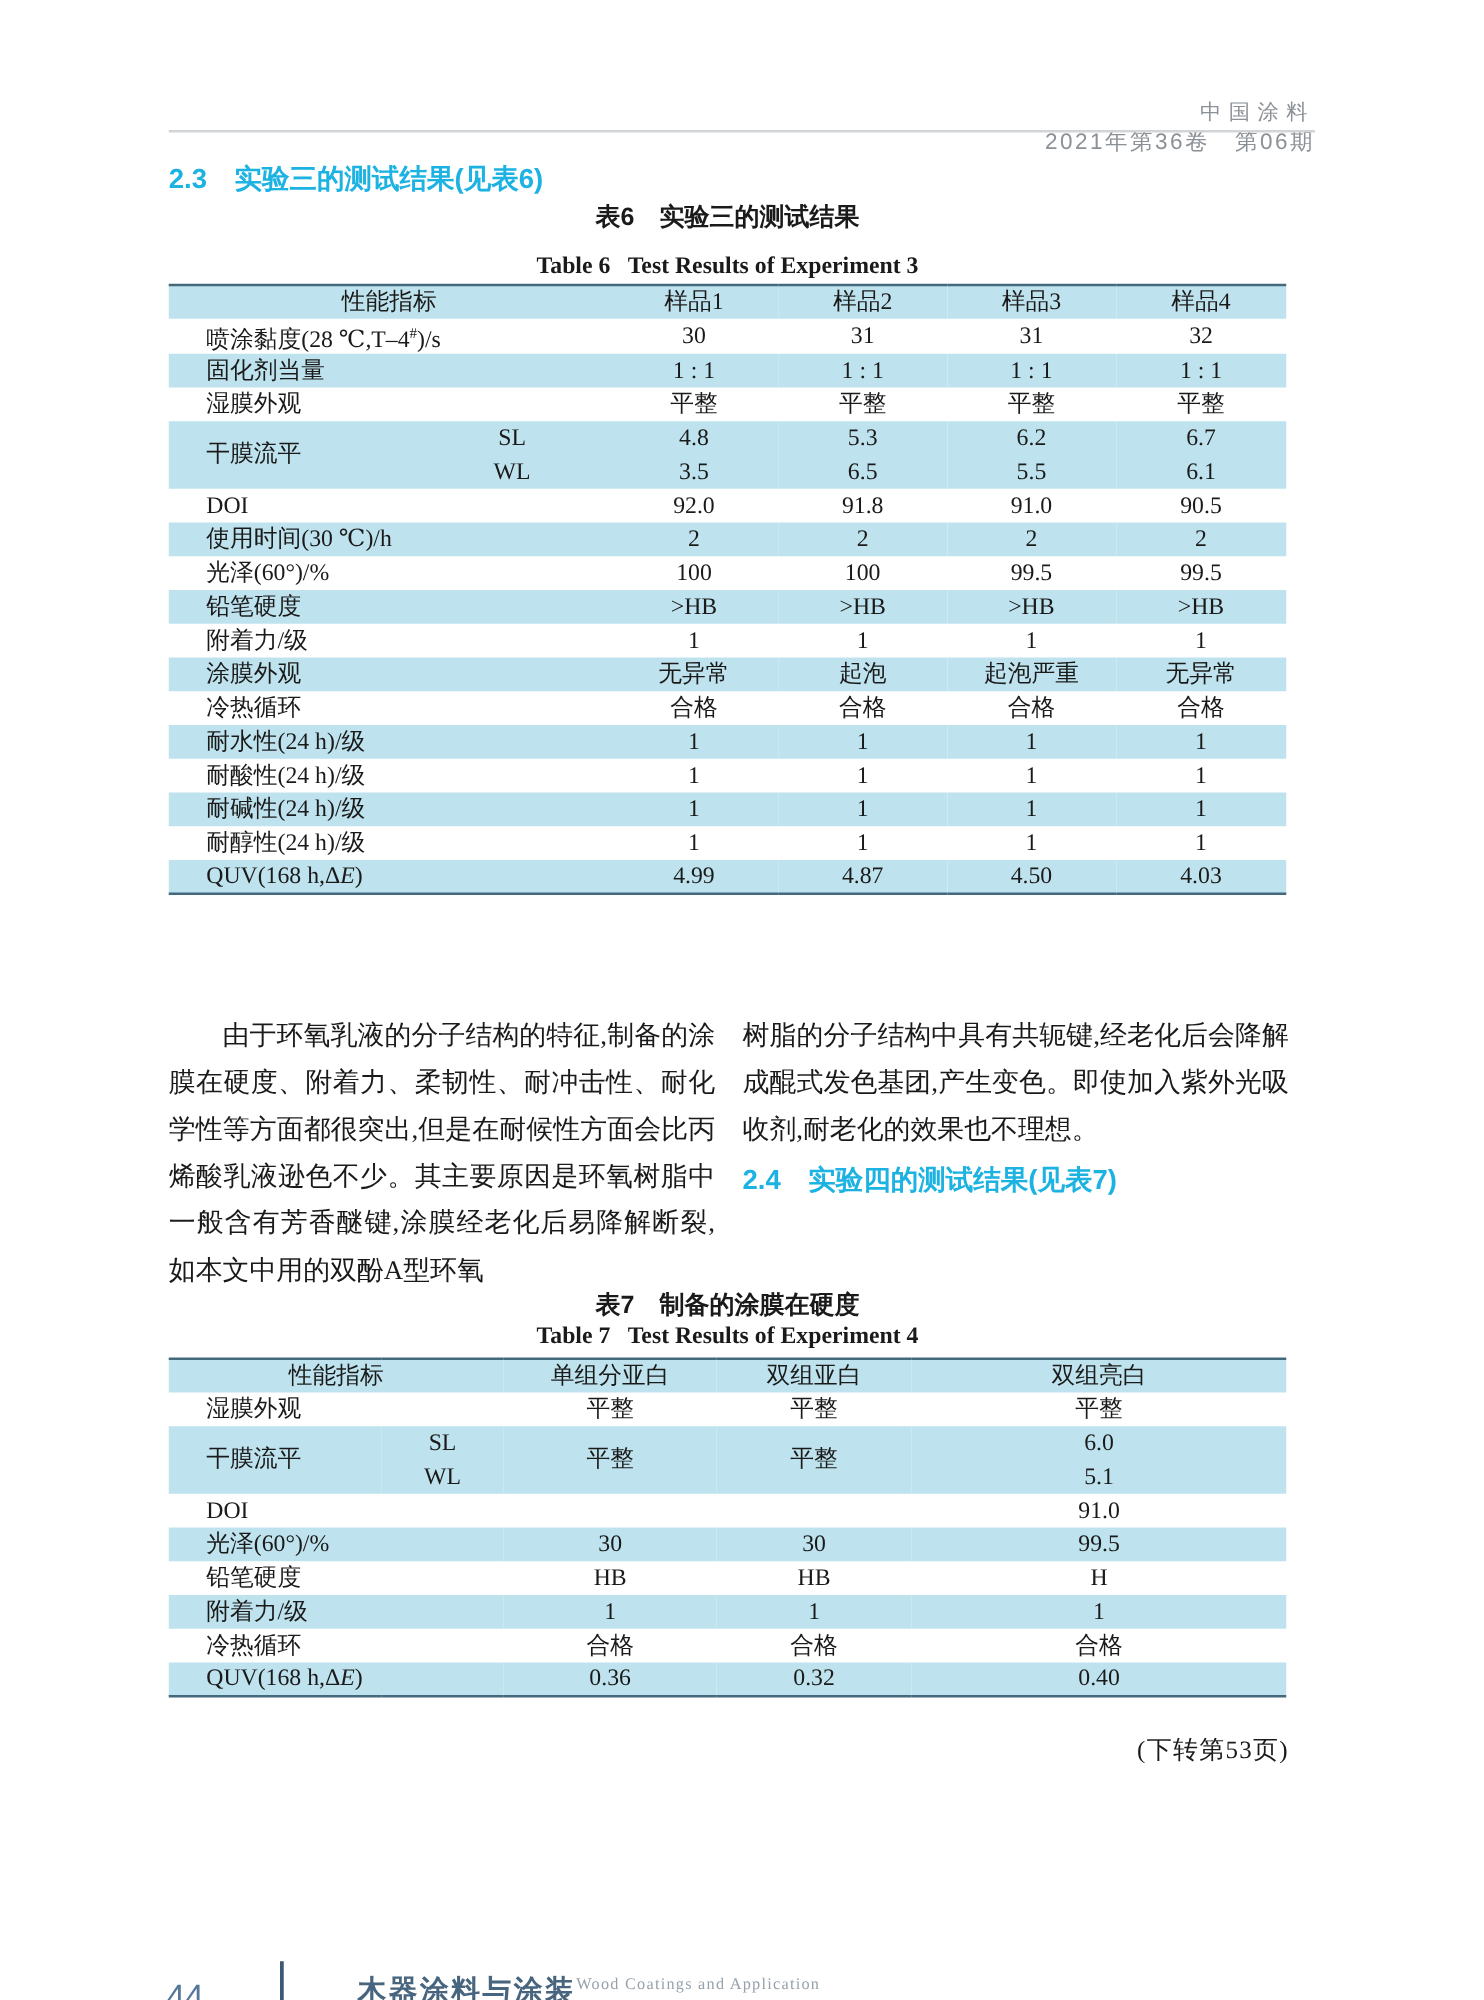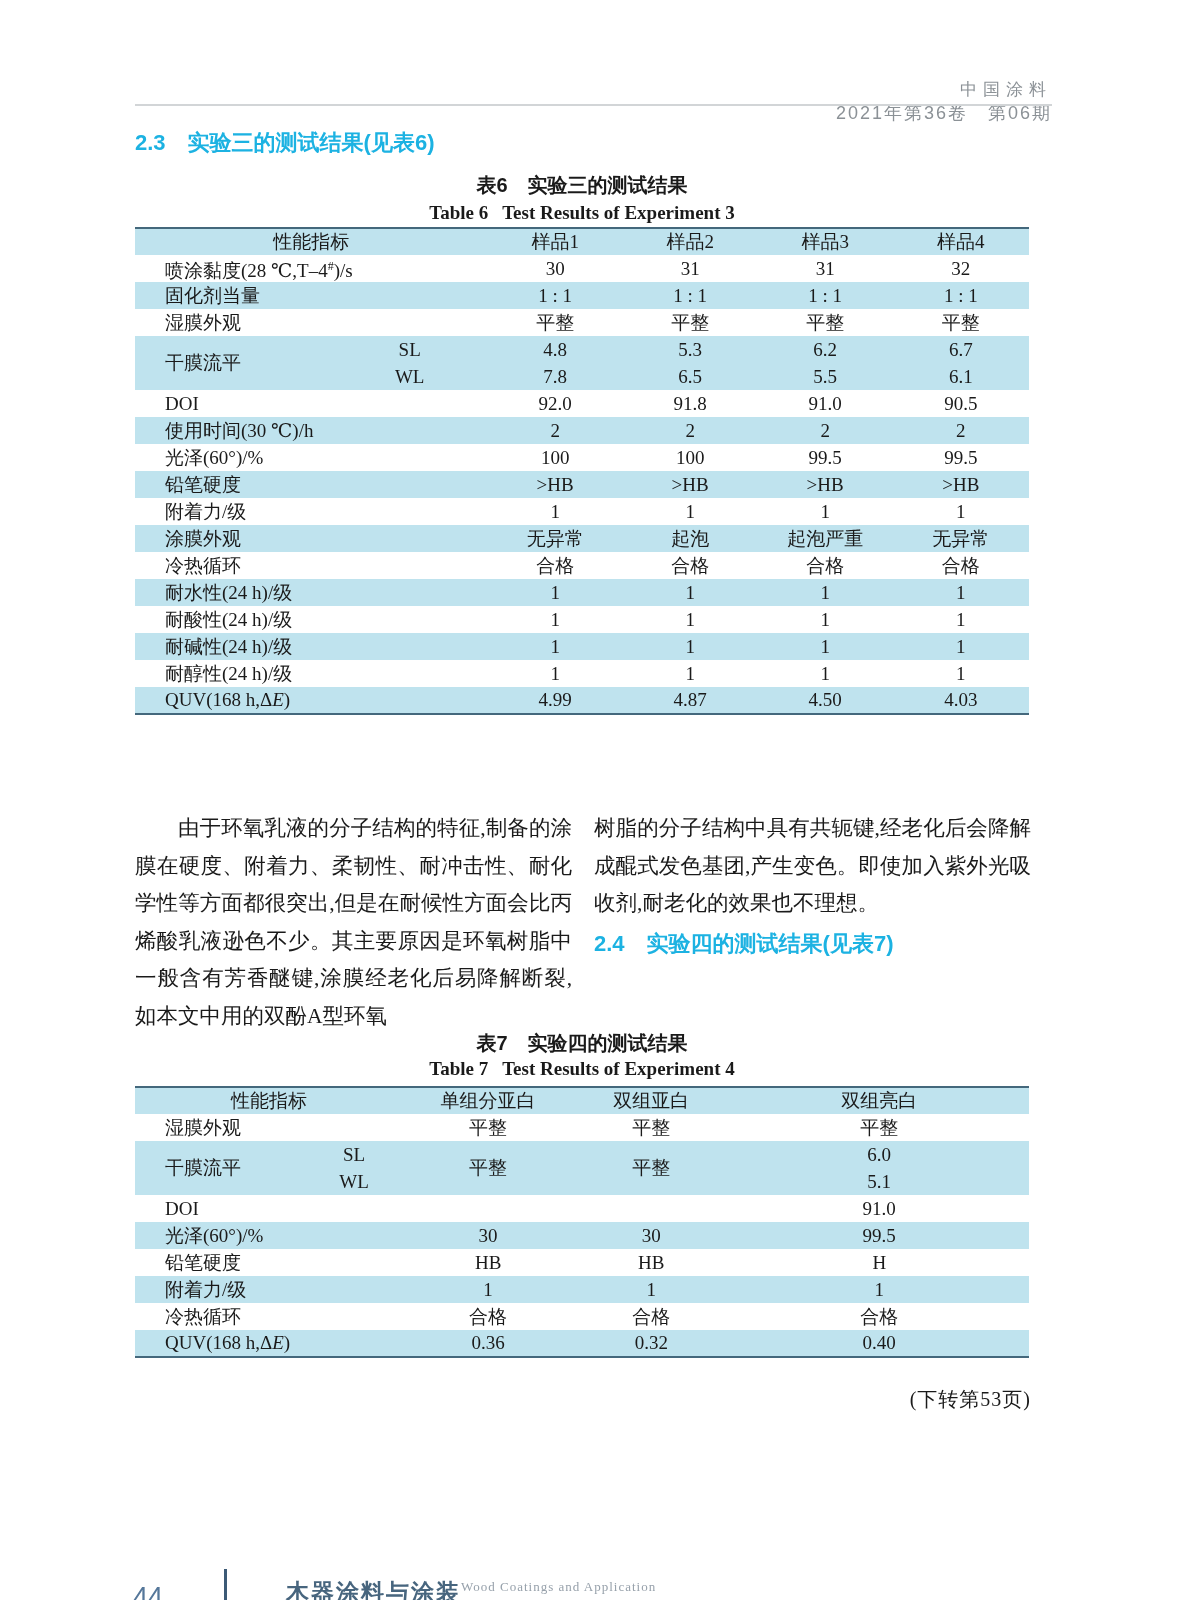--- a/index.html
+++ b/index.html
@@ -21,21 +21,21 @@
 
   
   .sec-heading{position:absolute;left:135px;font-family:"Liberation Sans","DejaVu Sans",sans-serif;font-weight:bold;color:var(--accent);font-size:22px;}
   .sec-heading .num{margin-right:22px;}
   #sec23{top:128px;}
 
   
   .cap{position:absolute;left:135px;width:894px;text-align:center;}
   .cap-cn{font-family:"Liberation Sans","DejaVu Sans",sans-serif;font-weight:bold;font-size:20px;}
   .cap-en{font-family:"Liberation Serif","DejaVu Serif",serif;font-weight:bold;font-size:19px;white-space:pre;}
-  #cap6cn{top:172px;text-align:center;} #cap6en{top:202px;}
+  #cap6cn{top:160px;text-align:center;} #cap6en{top:202px;}
   #cap7cn{top:1030px;} #cap7en{top:1058px;}
 
   
   .data-table{position:absolute;left:135px;width:894px;border-collapse:collapse;
     border-top:2.5px solid var(--table-border);border-bottom:2.5px solid var(--table-border);
     font-size:19px;}
   #table6{top:227px;} #table7{top:1086px;}
   .data-table td{height:27px;text-align:center;vertical-align:middle;padding:0;line-height:22px;}
   .data-table tr.shade td{background:var(--row-shade);}
   .data-table td.lbl{text-align:left;padding-left:30px;}
@@ -120,21 +120,21 @@
         <tr class="shade">
           <td rowspan="2" class="lbl">干膜流平</td>
           <td>SL</td>
           <td>4.8</td>
           <td>5.3</td>
           <td>6.2</td>
           <td>6.7</td>
         </tr>
         <tr class="shade">
           <td>WL</td>
-          <td>7.8</td>
+          <td>3.5</td>
           <td>6.5</td>
           <td>5.5</td>
           <td>6.1</td>
         </tr>
         <tr>
           <td colspan="2" class="lbl">DOI</td>
           <td>92.0</td>
           <td>91.8</td>
           <td>91.0</td>
           <td>90.5</td>
@@ -224,21 +224,21 @@
       <p class="indent">由于环氧乳液的分子结构的特征,制备的涂膜在硬度、附着力、柔韧性、耐冲击性、耐化学性等方面都很突出,但是在耐候性方面会比丙烯酸乳液逊色不少。其主要原因是环氧树脂中一般含有芳香醚键,涂膜经老化后易降解断裂,如本文中用的双酚A型环氧</p>
     </div>
     <div class="body-col">
       <p>树脂的分子结构中具有共轭键,经老化后会降解成醌式发色基团,产生变色。即使加入紫外光吸收剂,耐老化的效果也不理想。</p>
       <div class="sec-heading-inline">
         <span class="num">2.4</span><span>实验四的测试结果(见表7)</span>
       </div>
     </div>
   </div>
 
-  <div class="cap cap-cn" id="cap7cn">表7　实验四的测试结果</div>
+  <div class="cap cap-cn" id="cap7cn">表7　制备的涂膜在硬度</div>
   <div class="cap cap-en" id="cap7en">Table 7   Test Results of Experiment 4</div>
 
   <table class="data-table" id="table7">
     <colgroup>
       <col style="width:19%">
         <col style="width:11%">
       <col style="width:19%">
         <col style="width:17.5%">
         <col style="width:33.5%">
     </colgroup>

